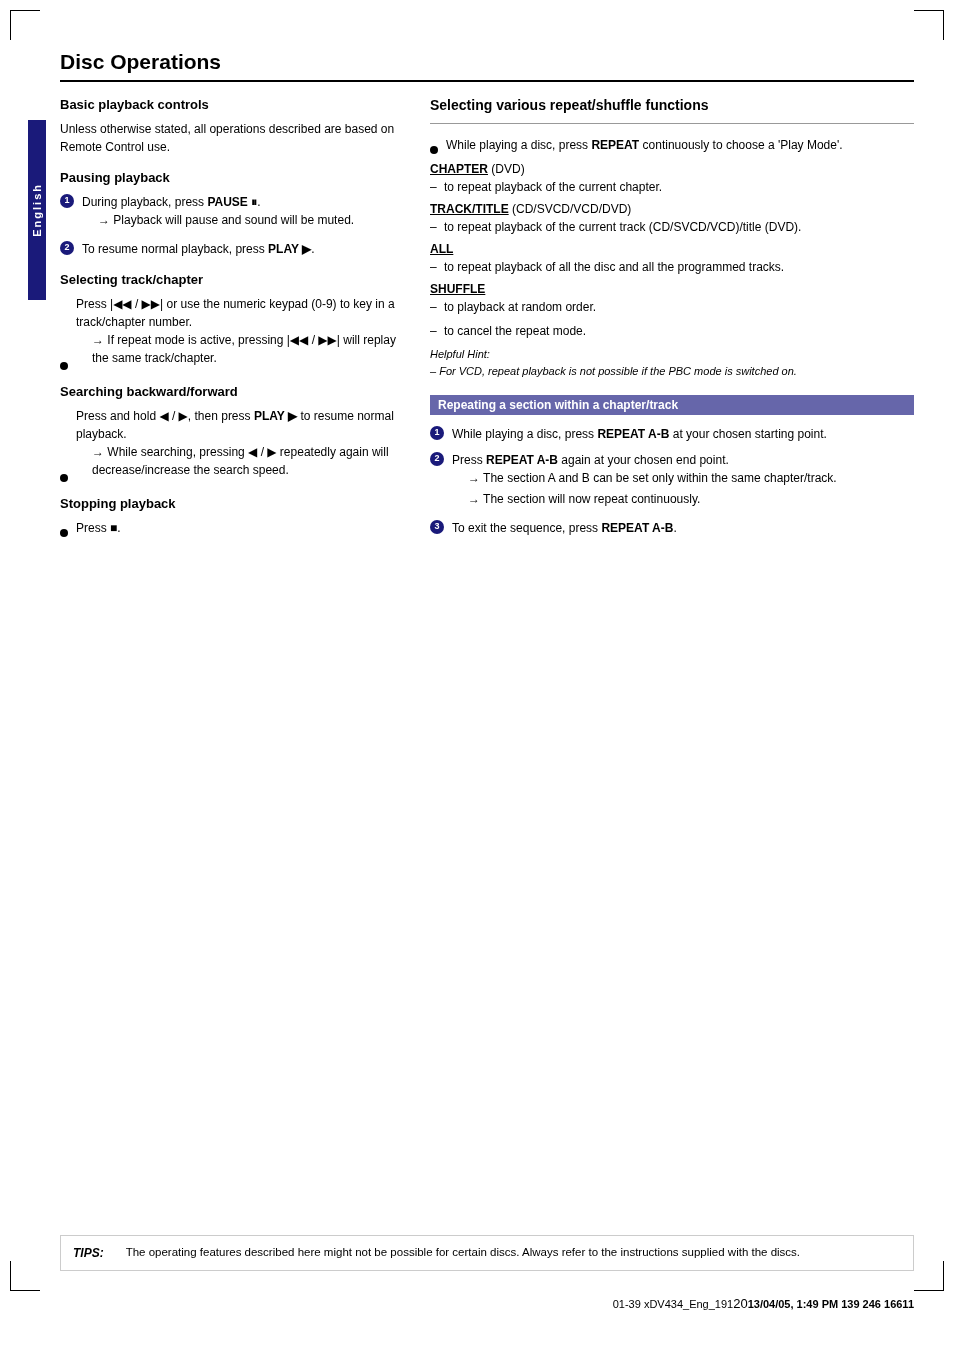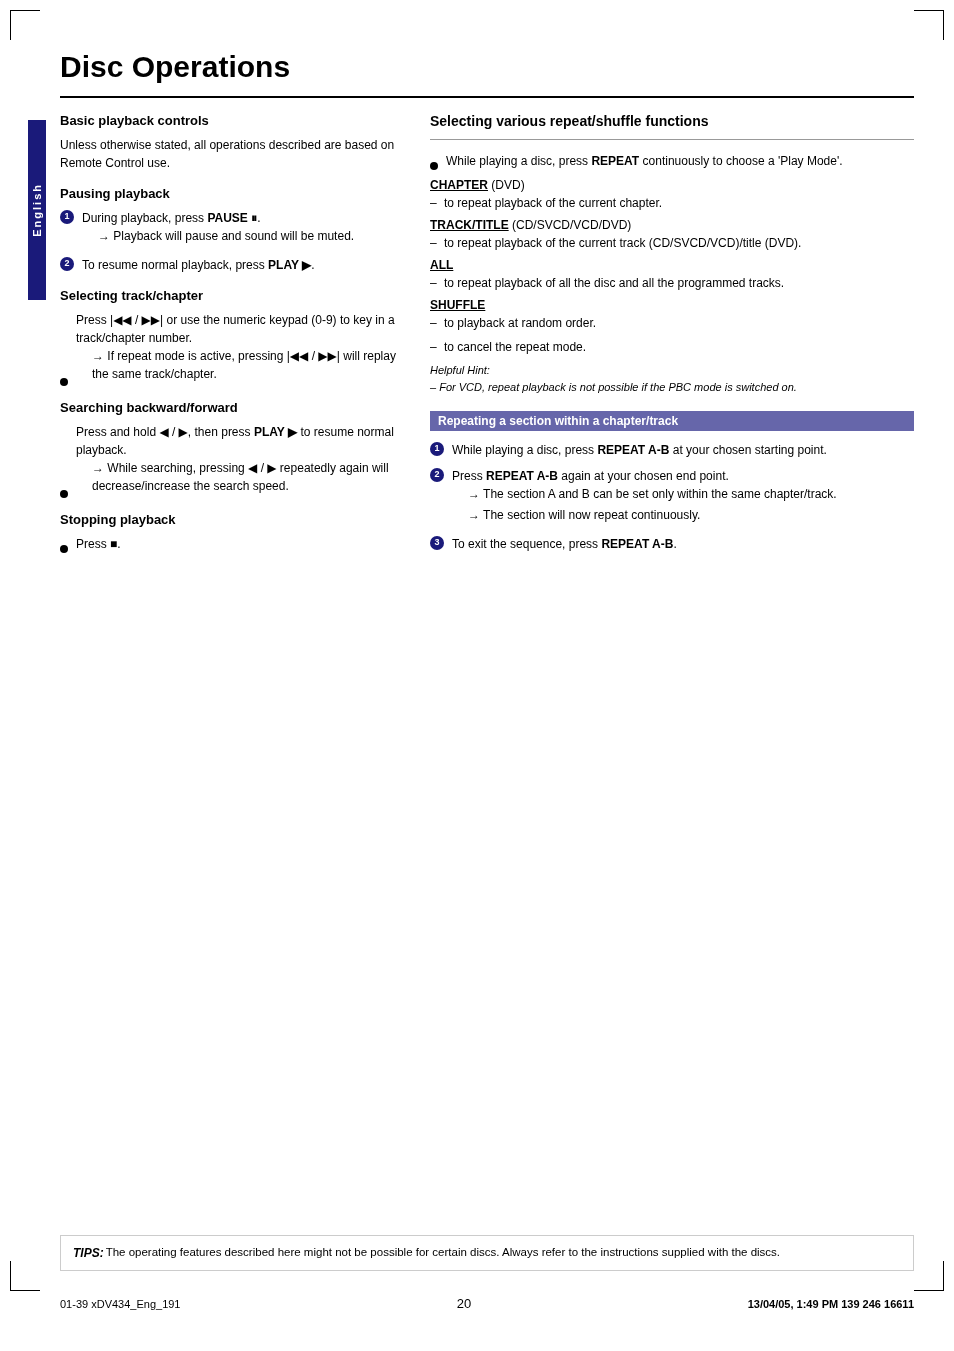--- a/index.html
+++ b/index.html
@@ -58,25 +58,25 @@
 
     
     .main-content {
       margin-left: 60px;
       margin-right: 40px;
       padding-top: 10px;
     }
 
     
     .page-title {
-      font-size: 30px;
+      font-size: 21px;
       font-weight: bold;
       margin-bottom: 15px;
       margin-top: 10px;
-      padding-bottom: 12px;
+      padding-bottom: 6px;
       border-bottom: 2px solid #000;
     }
 
     
     .two-col {
       display: flex;
       gap: 30px;
     }
 
     .left-col {
@@ -156,38 +156,38 @@
     .tips-box {
       position: absolute;
       bottom: 80px;
       left: 60px;
       right: 40px;
       border: 1px solid #ccc;
       padding: 8px 12px;
       font-size: 11.5px;
       line-height: 1.5;
       display: flex;
-      gap: 2px;
+      gap: 22px;
     }
 
     .tips-label {
       font-style: italic;
       font-weight: bold;
       white-space: nowrap;
       font-size: 12px;
     }
 
     
     .page-footer {
       position: absolute;
       bottom: 40px;
       left: 60px;
       right: 40px;
       display: flex;
-      justify-content: space-between;
+      justify-content: flex-end;
       align-items: center;
       font-size: 11px;
     }
 
     .page-number {
       font-size: 13px;
       font-weight: normal;
     }
 
     .footer-left { font-size: 11px; }

